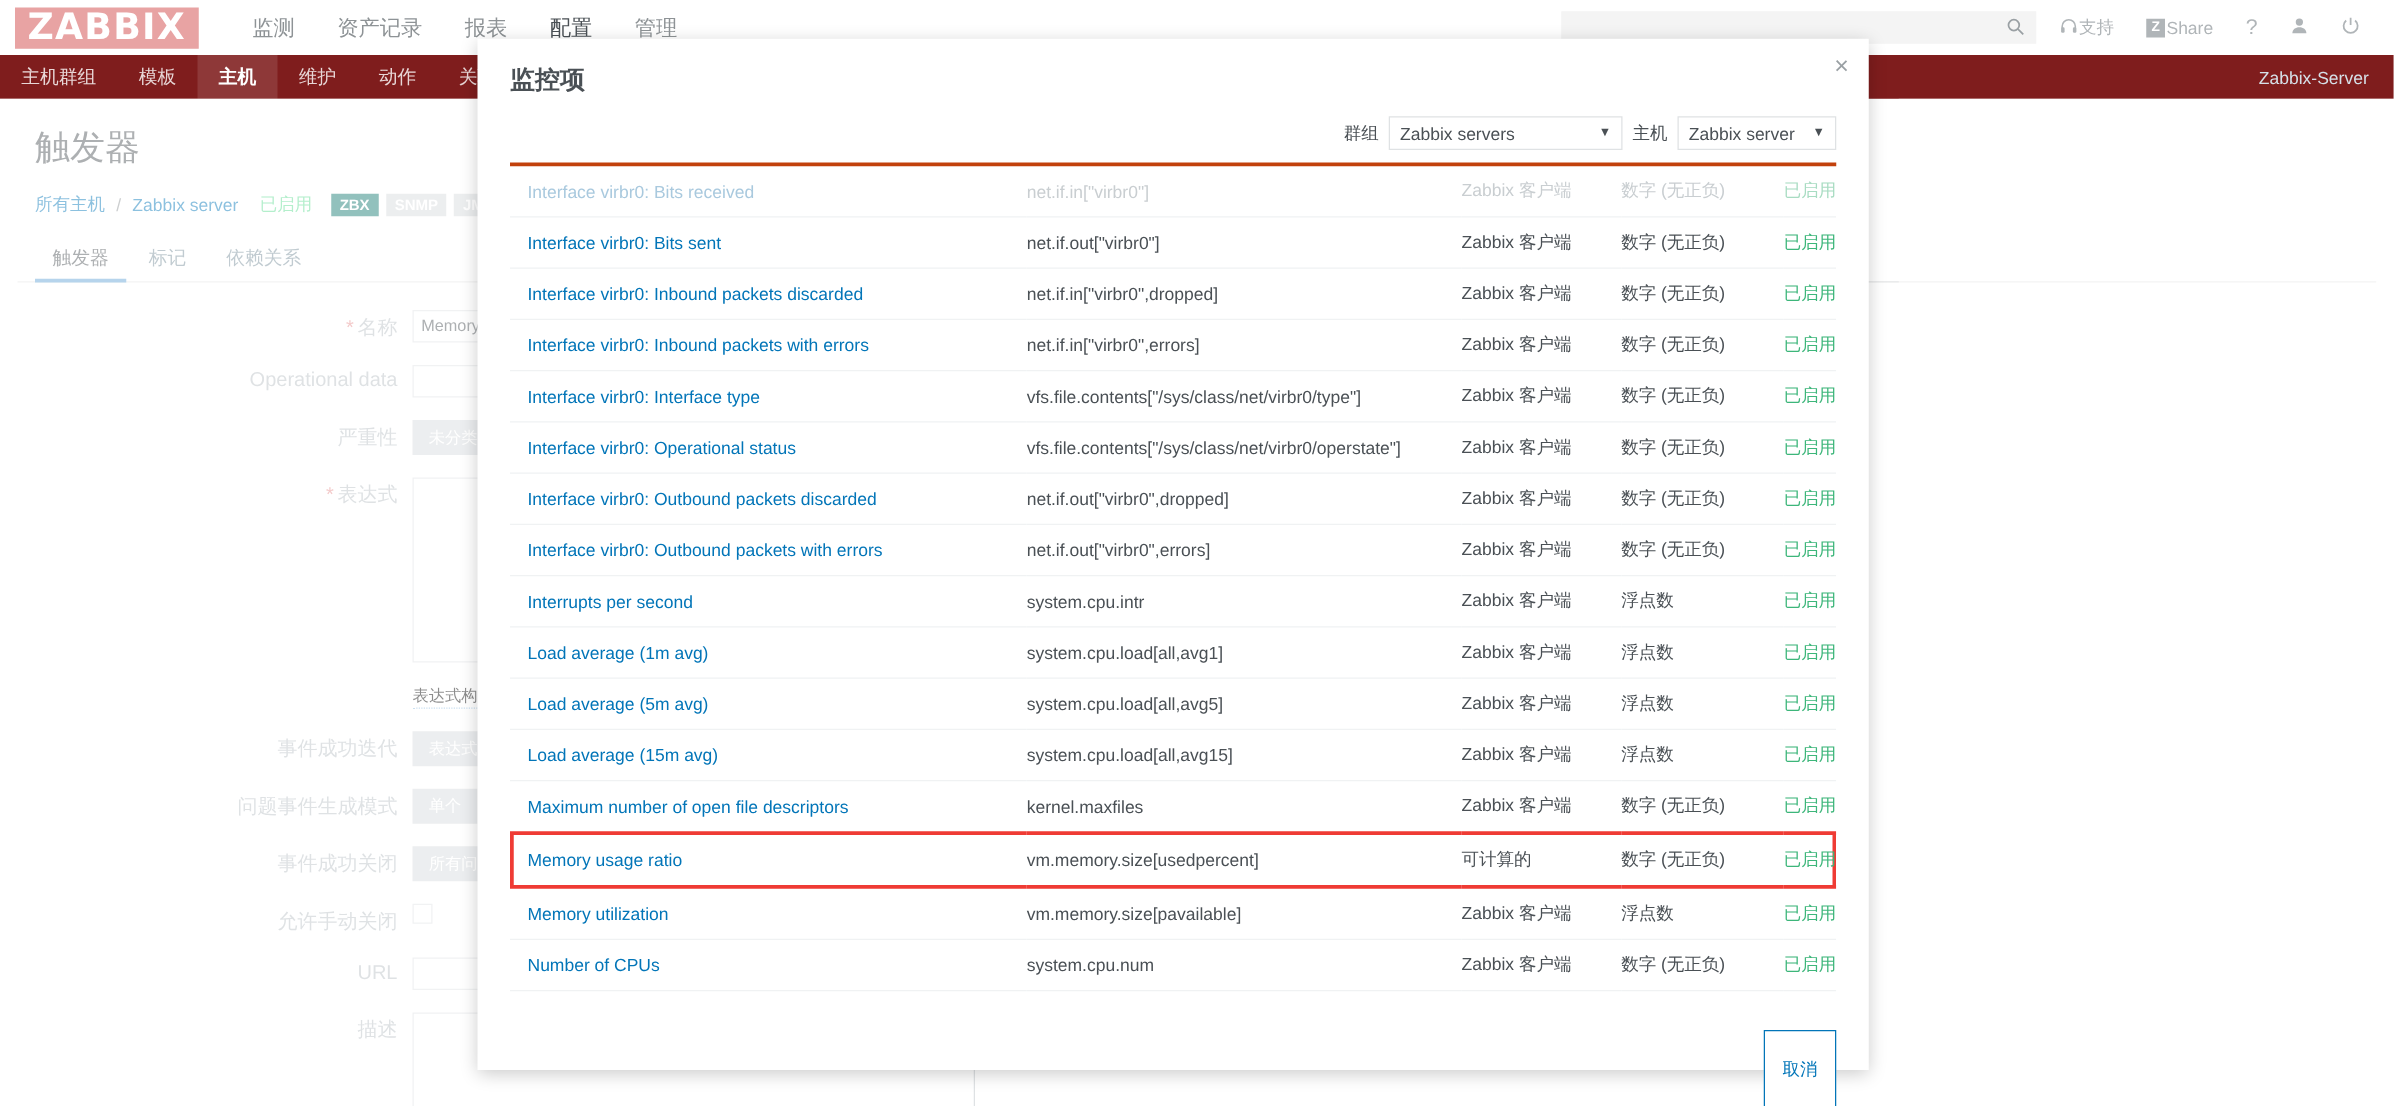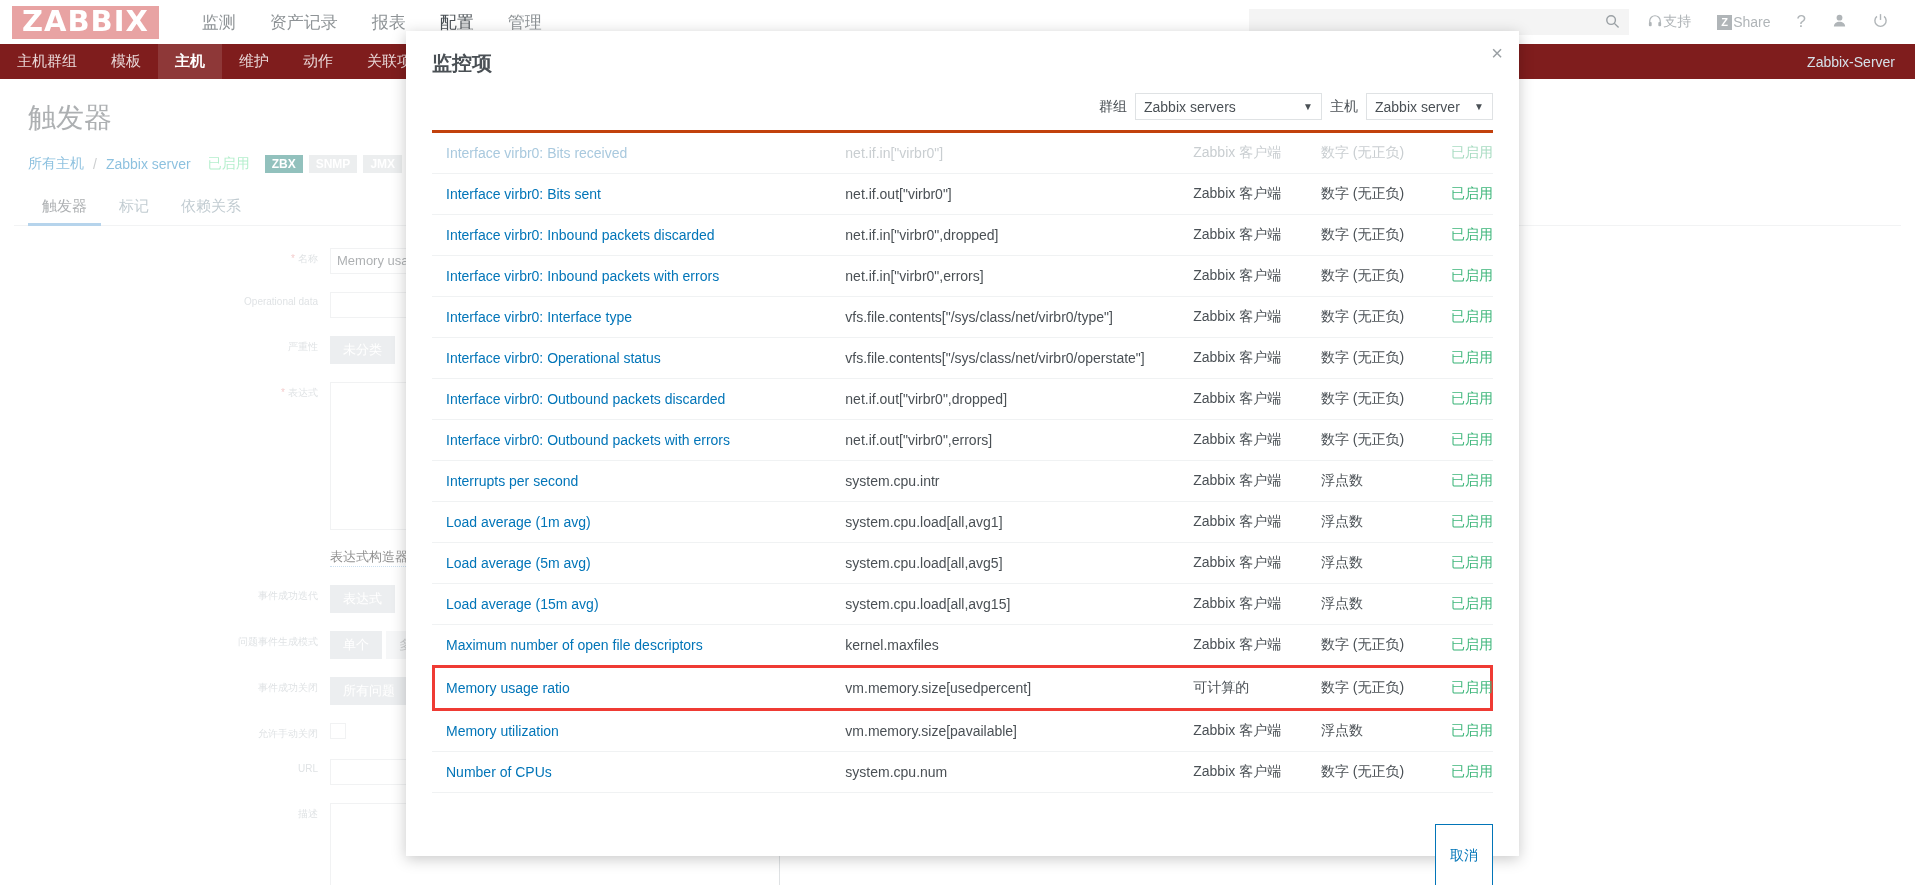--- a/index.html
+++ b/index.html
@@ -135,21 +135,21 @@
     background: #5d9fd4;
   }
 
   .form-rows { padding-top: 22px; }
   .frow {
     display: flex; align-items: flex-start;
     margin-bottom: 18px;
   }
   .flabel {
     width: 316px; text-align: right;
-    font-size: 10px; color: #b8bfc4;
+    font-size: 16px; color: #b8bfc4;
     padding-right: 12px; padding-top: 4px;
   }
   .req { color: #e58b8b; margin-right: 3px; }
   .finput {
     border: 1px solid #dfe2e4; height: 26px;
     width: 340px; background: #fff;
     font-size: 13px; color: #4a5055;
     padding: 0 6px; line-height: 24px;
     overflow: hidden; white-space: nowrap;
   }
@@ -165,21 +165,21 @@
     margin-left: 316px;
   }
   .fcheck {
     width: 16px; height: 16px;
     border: 1px solid #dfe2e4; background: #fff;
   }
   .fdesc { height: 90px; width: 450px; }
 
   
   .overlay-shadow {
-    position: absolute; left: 406px; top: 31px;
+    position: absolute; left: 382px; top: 31px;
     width: 1113px; height: 825px;
     background: #ffffff;
     box-shadow: 0 3px 14px rgba(0,0,0,.22);
   }
   .modal-head {
     height: 62px; position: relative;
     padding: 19px 0 0 26px;
   }
   .modal-title { font-size: 20px; color: #4a5055; font-weight: bold; }
   .modal-close {

